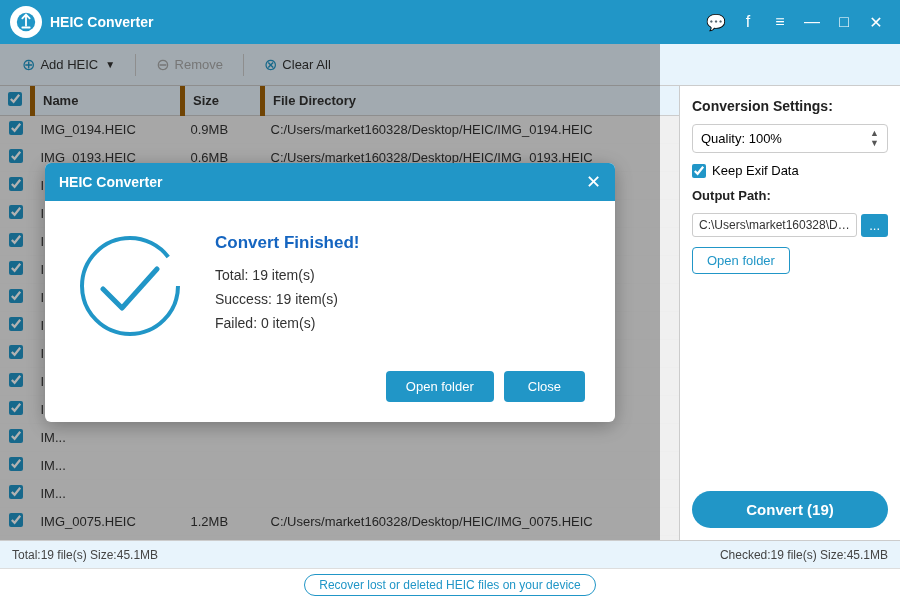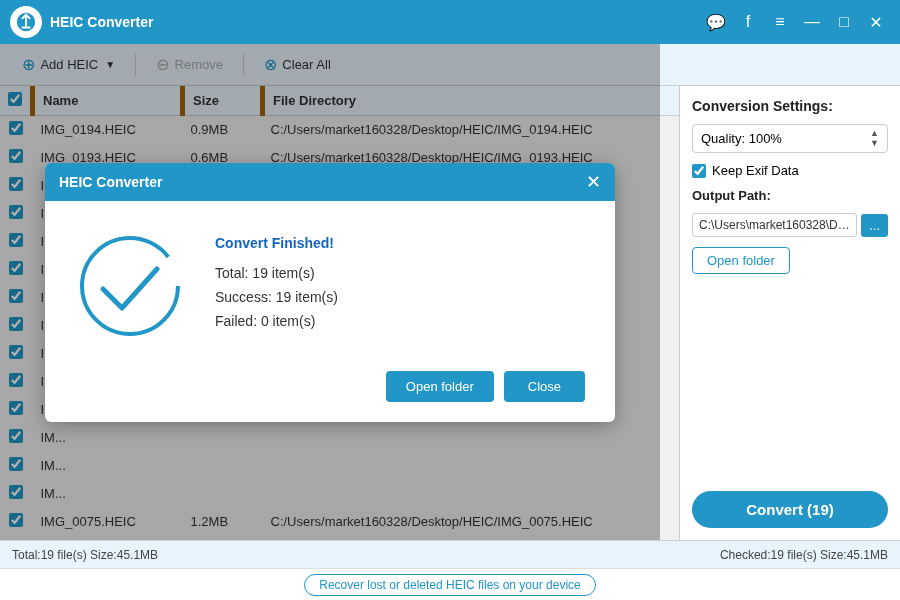--- a/index.html
+++ b/index.html
@@ -270,21 +270,21 @@
     .success-circle {
       width: 110px;
       height: 110px;
       flex-shrink: 0;
     }
     .modal-info {
       flex: 1;
     }
     .modal-info h2 {
       color: #1565C0;
-      font-size: 14px;
+      font-size: 17px;
       font-weight: 700;
       margin-bottom: 14px;
     }
     .modal-info p {
       font-size: 14px;
       color: #333;
       margin-bottom: 8px;
     }
     .modal-footer {
       display: flex;

